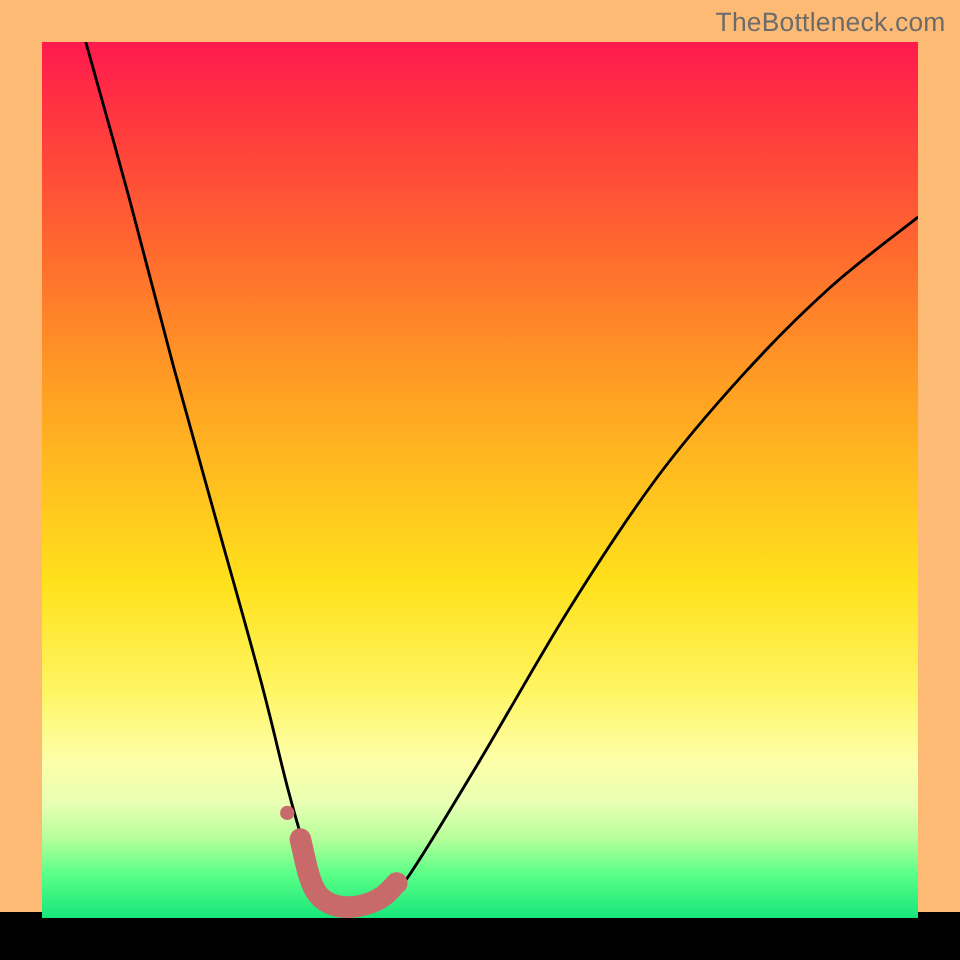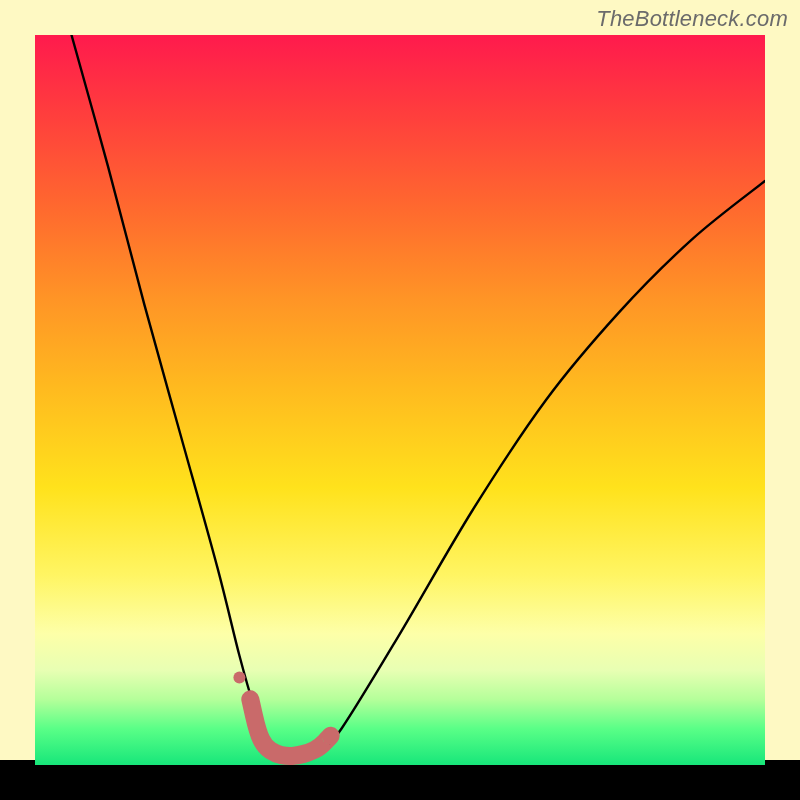--- a/index.html
+++ b/index.html
@@ -10,22 +10,21 @@
     background: #000;
     overflow: hidden;
     font-family: Arial, Helvetica, sans-serif;
   }
   .frame {
     position: absolute;
     top: 0;
     left: 0;
     width: 800px;
     height: 760px;
-    background: #fef9c3;
-    font-style: italic;
+    background: #fdba74;
   }
   .plot {
     position: absolute;
     top: 35px;
     left: 35px;
     width: 730px;
     height: 730px;
     background: linear-gradient(
       to bottom,
       #ff1a4d 0%,

